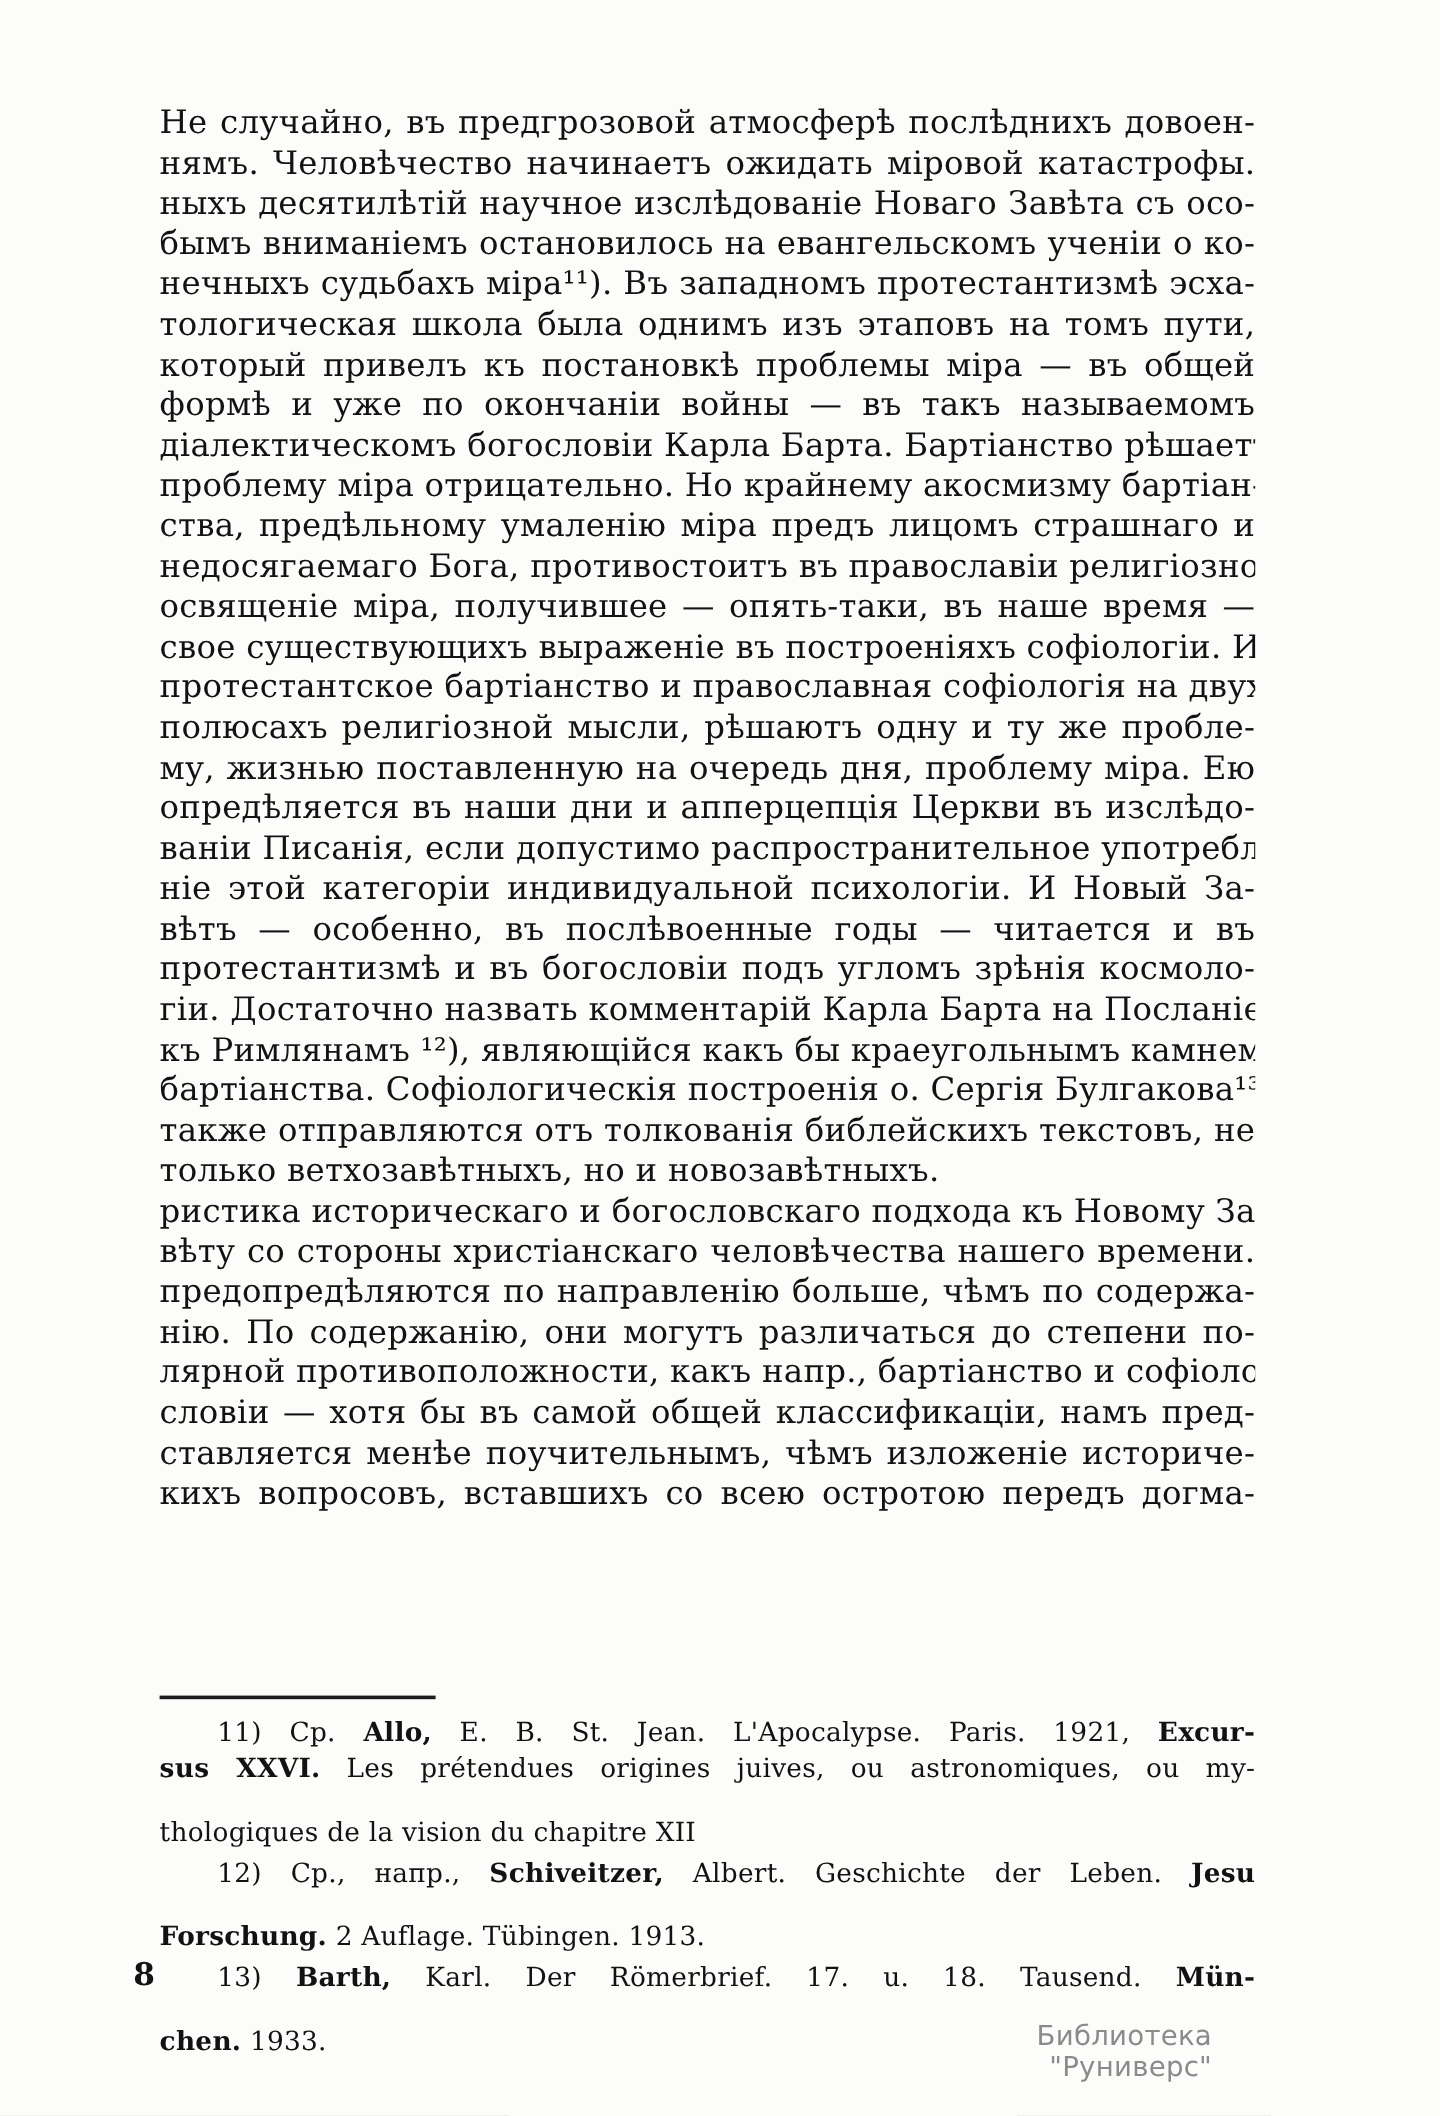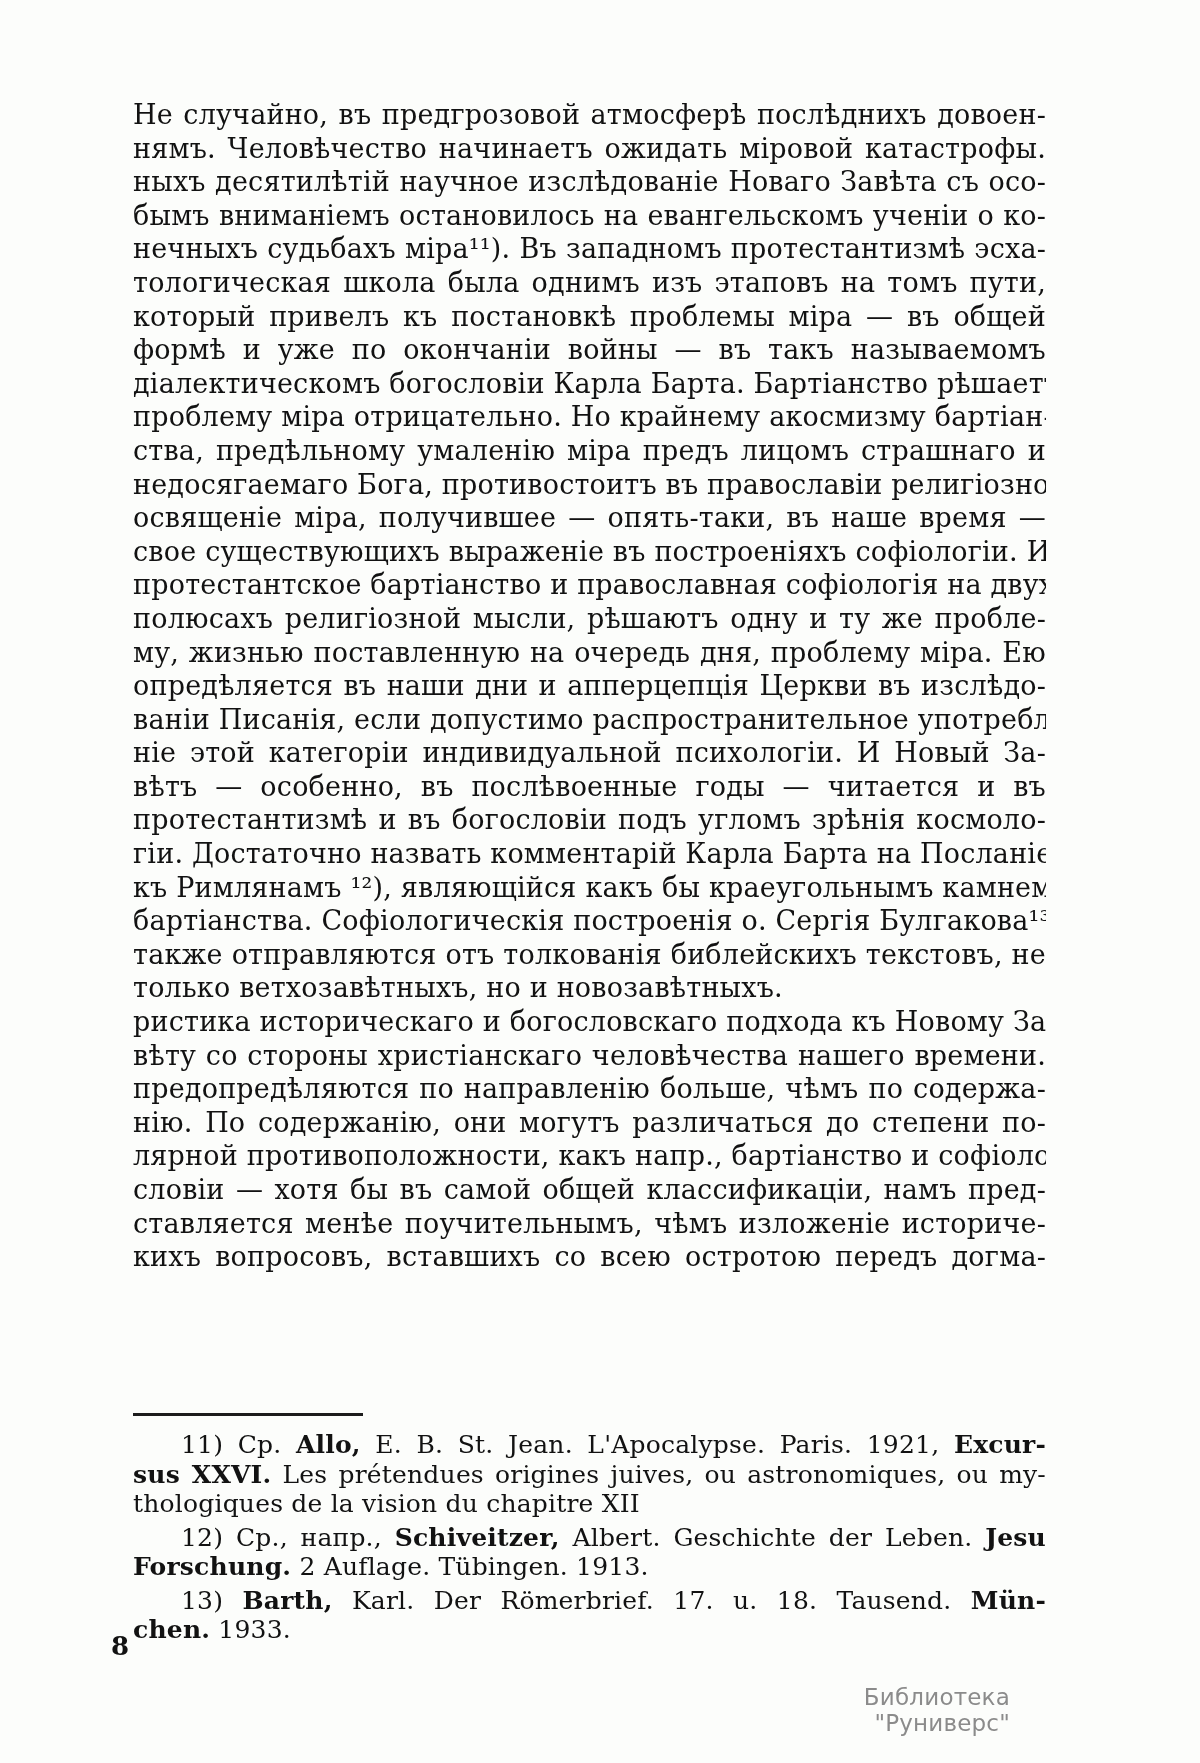--- a/index.html
+++ b/index.html
@@ -7,21 +7,21 @@
     position:relative;
     width:1200px; height:1763px;
     margin:0 auto;
     background:#fcfdfb;
     font-family:"DejaVu Serif", serif;
     color:#121212;
     overflow:hidden;
   }
   .body-text {
     position:absolute;
-    left:133px; top:98px; width:913px;
+    left:133px; top:86px; width:913px;
   }
   .bline {
     font-size:27px;
     line-height:33.6px;
     height:33.6px;
     overflow:hidden;
     text-align:justify;
     text-align-last:justify;
     white-space:nowrap;
     letter-spacing:0.2px;
@@ -33,30 +33,30 @@
     left:133px; top:1413px;
     width:230px; height:3px;
     background:#1c1c1c;
   }
   .footnotes {
     position:absolute;
     left:133px; top:1430px; width:913px;
   }
   .fnote { margin:0 0 4px 0; }
   .fline {
-    font-size:25px;
+    font-size:22px;
     line-height:29.5px;
     height:29.5px;
     overflow:hidden;
     text-align:justify;
     text-align-last:justify;
     white-space:nowrap;
     letter-spacing:0.2px;
   }
-  .fline.flush { text-align-last:left; }
+  .fline.flush { text-align-last:left;margin-top:24px; }
   .fline.indent { text-indent:48px; }
   .fline .b { font-weight:bold; }
   .page-number {
     position:absolute;
     left:111px; top:1631px;
     font-size:26px;
     font-weight:bold;
     color:#121212;
   }
   .watermark {

